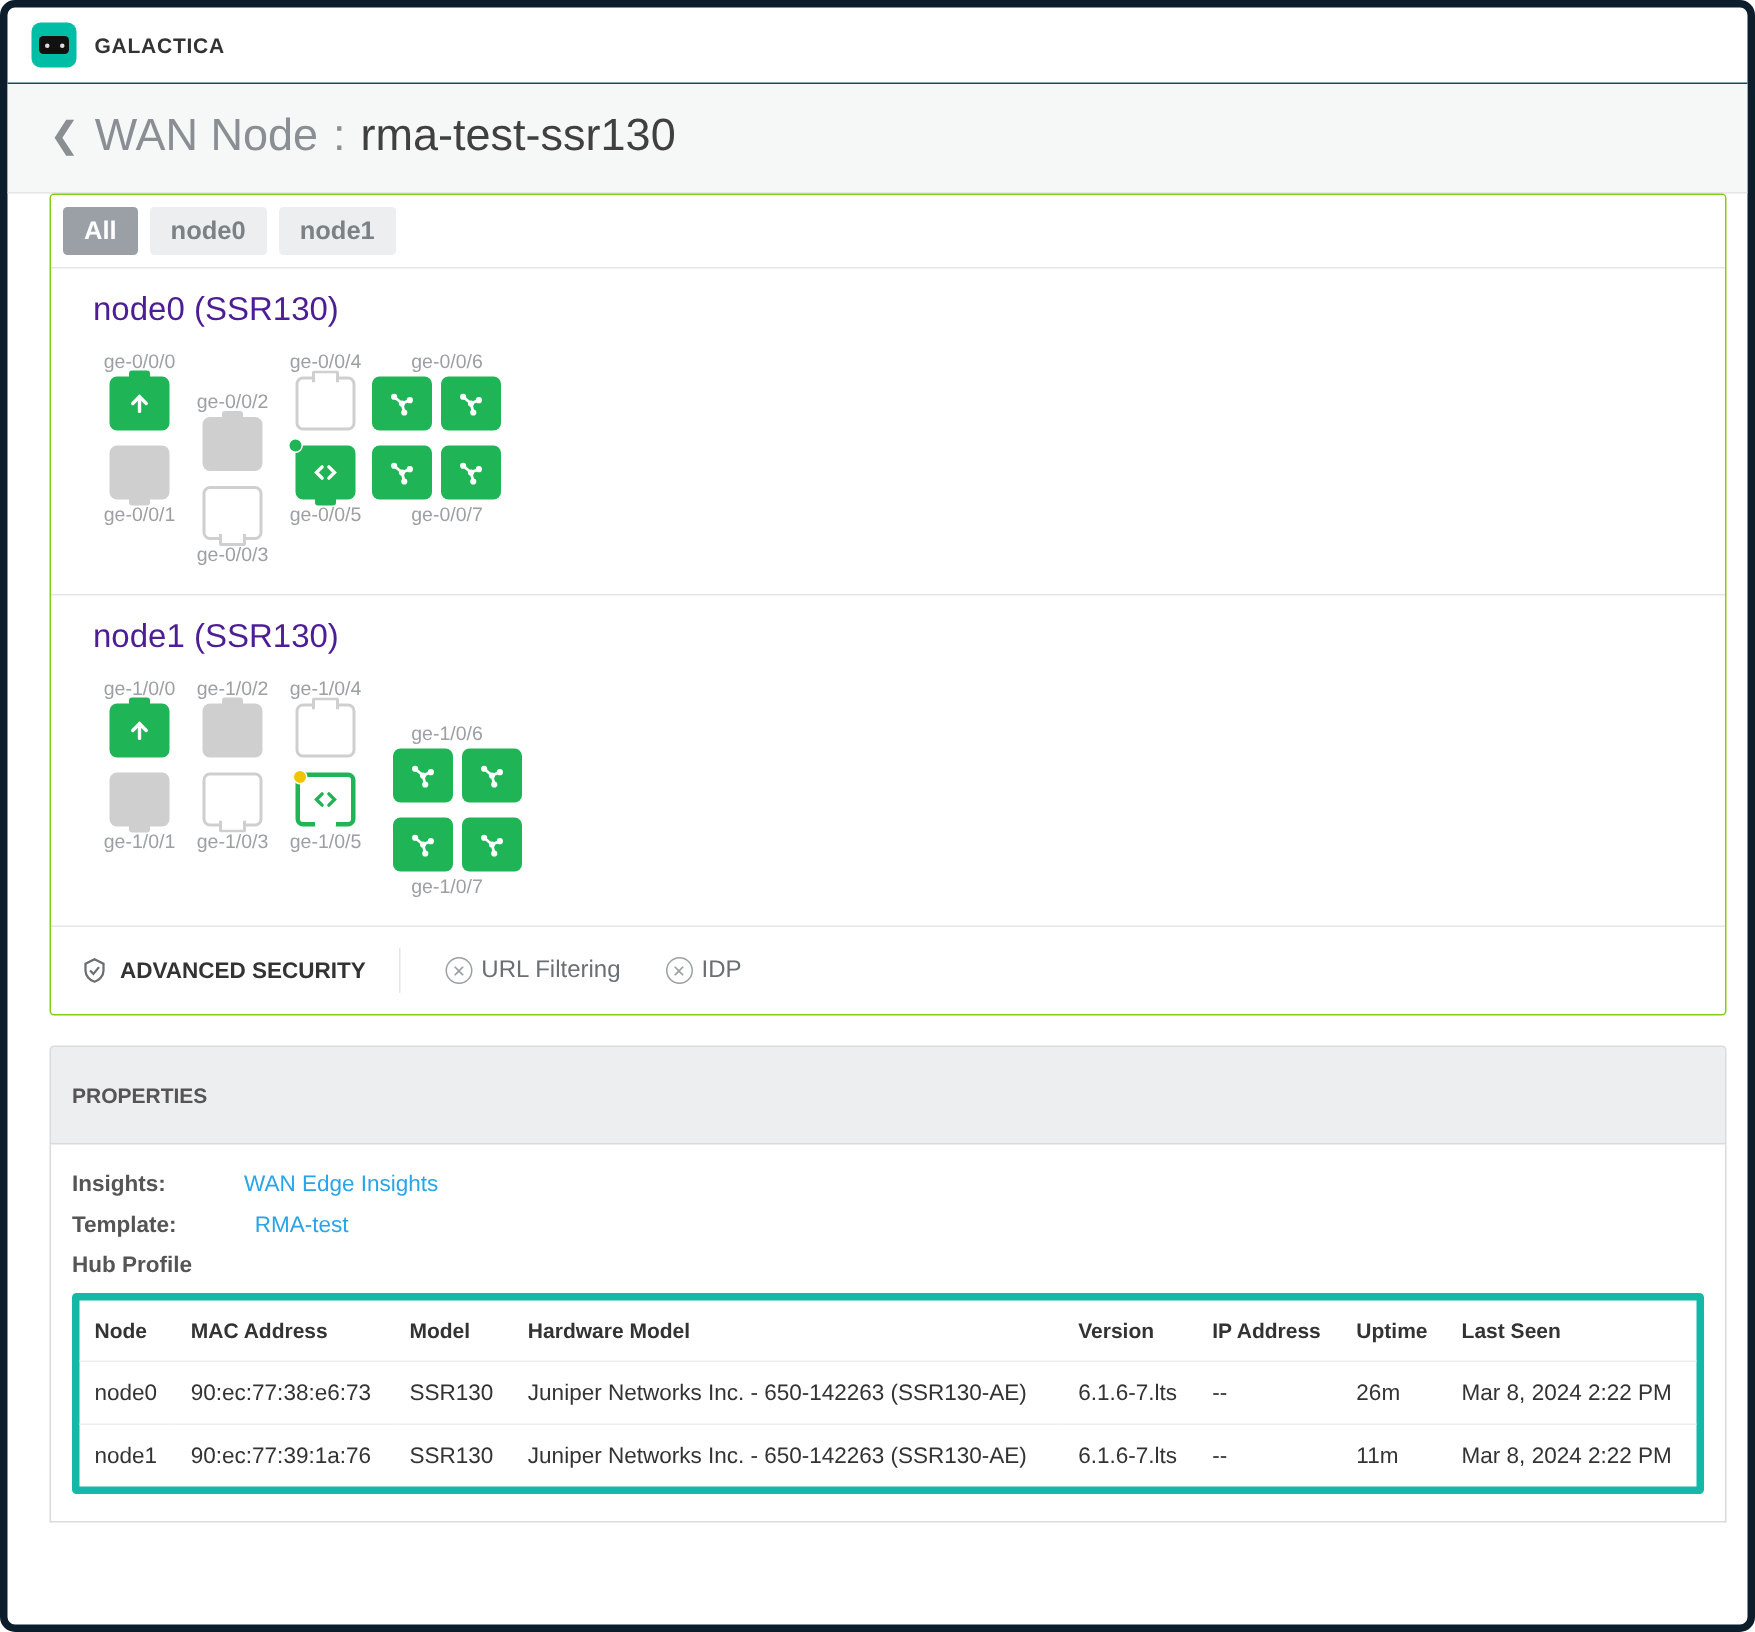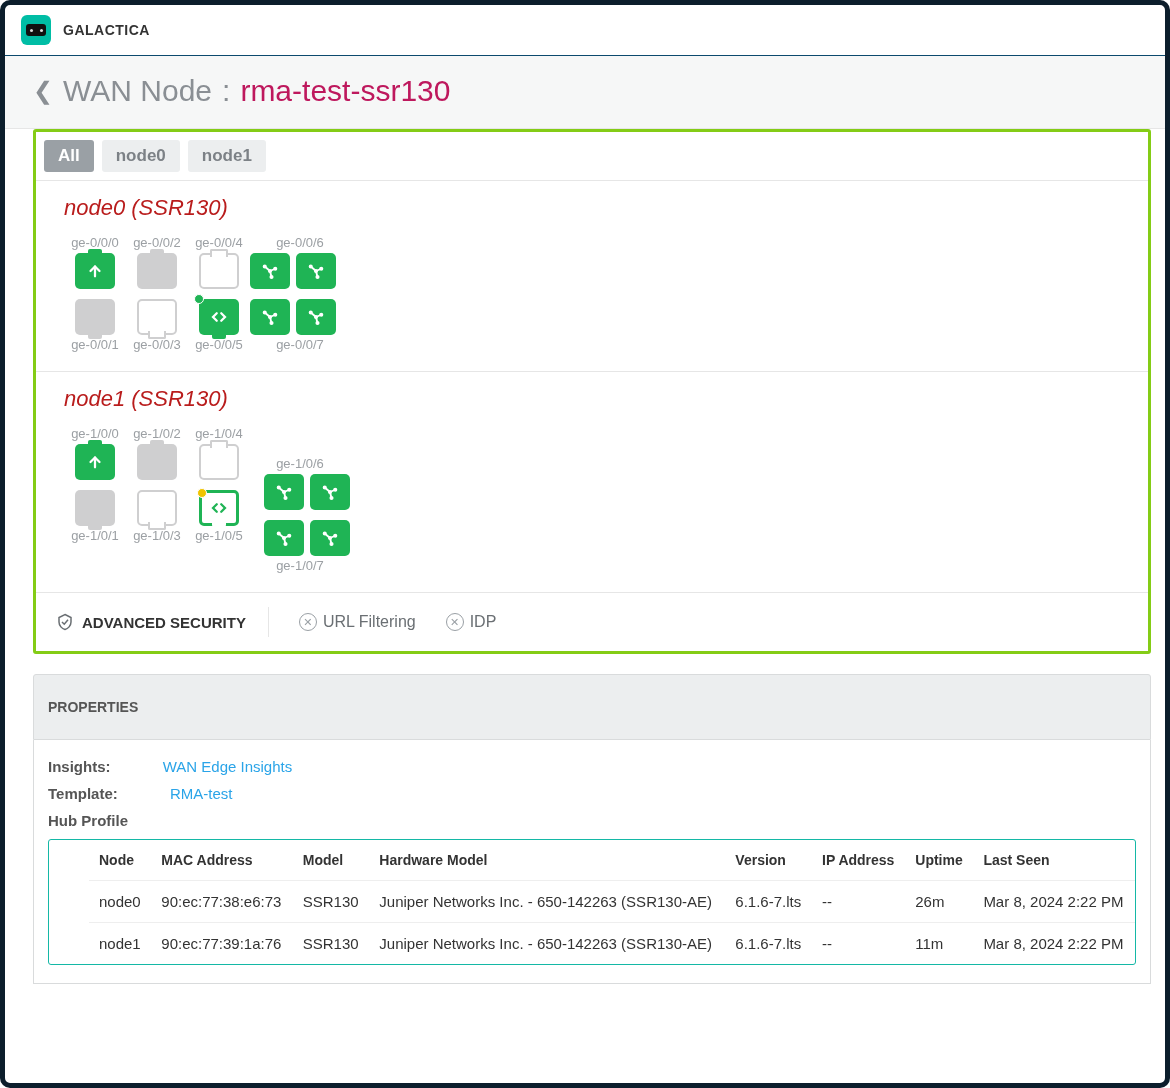--- a/index.html
+++ b/index.html
@@ -40,26 +40,26 @@
     padding: 18px 28px 20px 28px;
     border-bottom: 1px solid #e6e6e6;
   }
   .breadcrumb {
     display: flex; align-items: baseline; gap: 10px;
     font-size: 30px;
     font-weight: 300;
     color: #8a8f94;
   }
   .breadcrumb .chev { font-size: 24px; color:#8a8f94; position:relative; top:-2px;}
-  .breadcrumb .current { color: #be185d; font-weight: 400; }
+  .breadcrumb .current { color: #404040; font-weight: 400; }
 
   
   .panel-wrap { padding: 0 14px 0 28px; }
   .panel {
-    border: 3px solid #84cc16;
+    border: 1px solid #84cc16;
     border-radius: 3px;
     overflow: hidden;
     background: #fff;
   }
   
   .tabs-row {
     display:flex; gap:8px;
     padding: 8px 8px;
     border-bottom: 1px solid #e6e6e6;
     background: #fff;
@@ -70,21 +70,21 @@
     font-size: 17px;
     font-weight: 600;
     color: #7c8186;
     background: #eceeef;
     cursor: pointer;
   }
   .tab.active { background:#9aa0a5; color:#fff; }
 
   
   .node-section { padding: 14px 18px 18px 28px; border-bottom:1px solid #e6e6e6; }
-  .node-title { font-size: 22px; color:#b91c1c; margin-bottom: 14px; font-weight:400;font-style:italic;}
+  .node-title { font-size: 22px; color:#4c1d95; margin-bottom: 14px; font-weight:400;}
 
   .port-grid { display:grid; grid-template-columns: repeat(5, 62px); column-gap: 0px; row-gap:4px; justify-content:start;}
   .port-col { display:flex; flex-direction:column; align-items:center; gap:2px;}
   .col-wide { display:flex; flex-direction:column; align-items:flex-start; gap:2px; }
   .port-label { font-size:13px; color:#9ca0a4; text-align:center; height:16px; }
 
   .port-dual { display:flex; gap:6px; }
   .port {
     width:40px; height:36px;
     border-radius:5px;
@@ -148,21 +148,21 @@
   }
   .prop-line { font-size:15px; color:#333; margin-bottom:10px; }
   .prop-line .k { font-weight:700; color:#555;}
   .prop-line .v-link { color:#2aa4e8; cursor:pointer;margin-left:48px; }
   .hub-box {
     background:#f0f1f2; border-radius:4px;
     padding:12px 16px; color:#666; font-size:15px;
     margin-top:6px; margin-bottom: 22px;
   }
   
-  .tbl-wrap { border:1px solid #14b8a6; border-radius:3px;padding-left:40px; }
+  .tbl-wrap { border:5px solid #14b8a6; border-radius:3px; }
   table { width:100%; border-collapse:collapse; font-size:15px; }
   th { text-align:left; font-weight:700; color:#333; padding:12px 10px; font-size:14px; }
   td { padding:12px 10px; color:#333; border-top:1px solid #eee; }
 </style>
 </head>
 <body>
 
 <div class="topbar">
   <div class="brand-logo">
     <div class="brand-face">
@@ -198,21 +198,21 @@
               <div class="port green top-notch">
                 <svg viewBox="0 0 24 24" fill="none" stroke="#fff" stroke-width="3" stroke-linecap="round">
                   <path d="M12 19V6"></path>
                   <path d="M6 12l6-6 6 6"></path>
                 </svg>
               </div>
               <div style="height: 6px;"></div>
               <div class="port grey bot-notch"></div>
               <div class="port-label">ge-0/0/1</div>
             </div>
-            <div class="port-col" style="grid-column: 2;">
+            <div class="port-col" style="grid-column: 2; margin-top: 27px;">
               <div class="port-label">ge-0/0/2</div>
               <div class="port grey top-notch"></div>
               <div style="height: 6px;"></div>
               <div class="port empty bot-notch"></div>
               <div class="port-label">ge-0/0/3</div>
             </div>
             <div class="port-col" style="grid-column: 3;">
               <div class="port-label">ge-0/0/4</div>
               <div class="port empty top-notch"></div>
               <div style="height: 6px;"></div>

